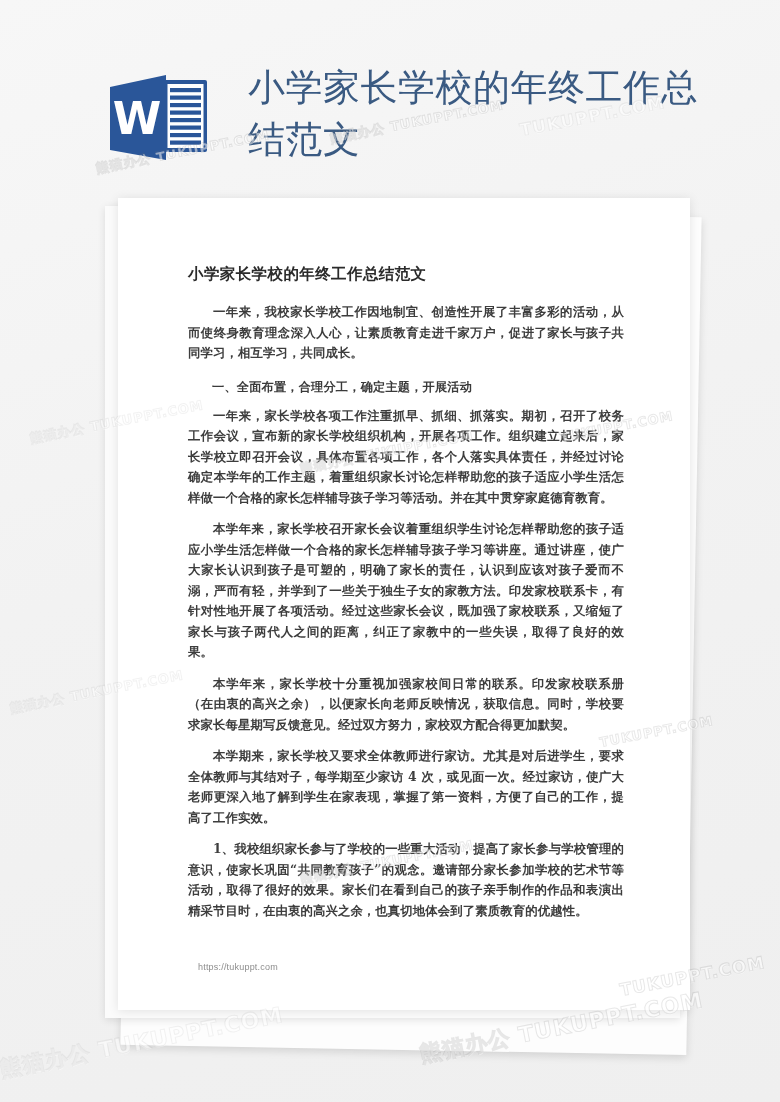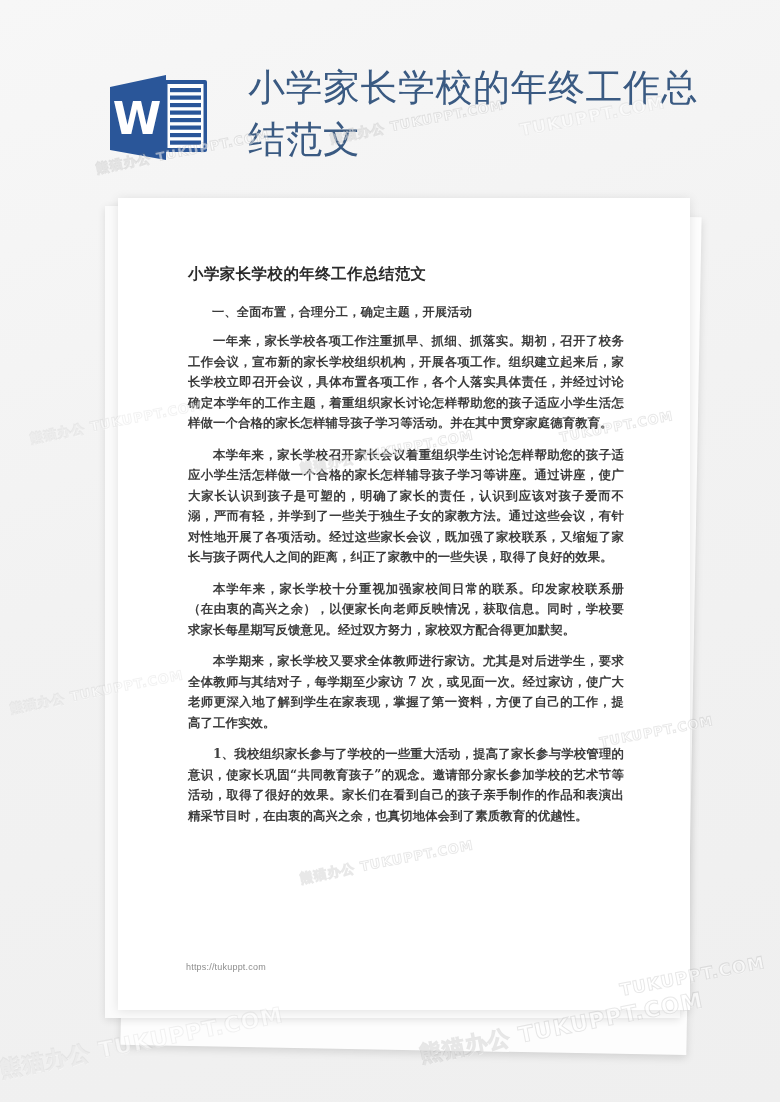--- a/index.html
+++ b/index.html
@@ -146,21 +146,21 @@
     font-weight: 700;
     color: #3d3d3d;
     line-height: 20.5px;
     margin: 0 0 11px 0;
     text-indent: 25px;
     text-align: justify;
     letter-spacing: 0.1px;
   }
   .page-footer-url {
     position: absolute;
-    left: 68px;
+    left: 80px;
     top: 764px;
     font-family: "Liberation Sans", sans-serif;
     font-size: 9px;
     color: #8d8d8d;
     letter-spacing: 0.2px;
   }
 </style>
 </head>
 <body>
 
@@ -195,25 +195,26 @@
 
   <div class="page-back-2"></div>
   <div class="page-back-1"></div>
 
   <div class="page">
     <div class="page-inner">
 
       <div class="doc-title">小学家长学校的年终工作总结范文</div>
 
       <div id="doc-blocks">
+          <div class="doc-p">一年来，我校家长学校工作因地制宜、创造性开展了丰富多彩的活动，从而使终身教育理念深入人心，让素质教育走进千家万户，促进了家长与孩子共同学习，相互学习，共同成长。</div>
           <div class="doc-h">一、全面布置，合理分工，确定主题，开展活动</div>
           <div class="doc-p">一年来，家长学校各项工作注重抓早、抓细、抓落实。期初，召开了校务工作会议，宣布新的家长学校组织机构，开展各项工作。组织建立起来后，家长学校立即召开会议，具体布置各项工作，各个人落实具体责任，并经过讨论确定本学年的工作主题，着重组织家长讨论怎样帮助您的孩子适应小学生活怎样做一个合格的家长怎样辅导孩子学习等活动。并在其中贯穿家庭德育教育。</div>
-          <div class="doc-p">本学年来，家长学校召开家长会议着重组织学生讨论怎样帮助您的孩子适应小学生活怎样做一个合格的家长怎样辅导孩子学习等讲座。通过讲座，使广大家长认识到孩子是可塑的，明确了家长的责任，认识到应该对孩子爱而不溺，严而有轻，并学到了一些关于独生子女的家教方法。通过这些会议，有针对性地开展了各项活动。经过这些家长会议，既加强了家校联系，又缩短了家长与孩子两代人之间的距离，纠正了家教中的一些失误，取得了良好的效果。</div>
+          <div class="doc-p">本学年来，家长学校召开家长会议着重组织学生讨论怎样帮助您的孩子适应小学生活怎样做一个合格的家长怎样辅导孩子学习等讲座。通过讲座，使广大家长认识到孩子是可塑的，明确了家长的责任，认识到应该对孩子爱而不溺，严而有轻，并学到了一些关于独生子女的家教方法。印发家校联系卡，有针对性地开展了各项活动。经过这些家长会议，既加强了家校联系，又缩短了家长与孩子两代人之间的距离，纠正了家教中的一些失误，取得了良好的效果。</div>
           <div class="doc-p">本学年来，家长学校十分重视加强家校间日常的联系。印发家校联系册（在由衷的高兴之余），以便家长向老师反映情况，获取信息。同时，学校要求家长每星期写反馈意见。经过双方努力，家校双方配合得更加默契。</div>
-          <div class="doc-p">本学期来，家长学校又要求全体教师进行家访。尤其是对后进学生，要求全体教师与其结对子，每学期至少家访 7 次，或见面一次。经过家访，使广大老师更深入地了解到学生在家表现，掌握了第一资料，方便了自己的工作，提高了工作实效。</div>
+          <div class="doc-p">本学期来，家长学校又要求全体教师进行家访。尤其是对后进学生，要求全体教师与其结对子，每学期至少家访 4 次，或见面一次。经过家访，使广大老师更深入地了解到学生在家表现，掌握了第一资料，方便了自己的工作，提高了工作实效。</div>
           <div class="doc-p">1、我校组织家长参与了学校的一些重大活动，提高了家长参与学校管理的意识，使家长巩固“共同教育孩子”的观念。邀请部分家长参加学校的艺术节等活动，取得了很好的效果。家长们在看到自己的孩子亲手制作的作品和表演出精采节目时，在由衷的高兴之余，也真切地体会到了素质教育的优越性。</div>
         </div>
 
     </div>
 
     <div class="page-footer-url">https://tukuppt.com</div>
   </div>
 
   <div class="wm-layer" id="wm-layer">
       <div class="wm mid faint" style="left: 520px; top: 120px;">TUKUPPT.COM</div>

